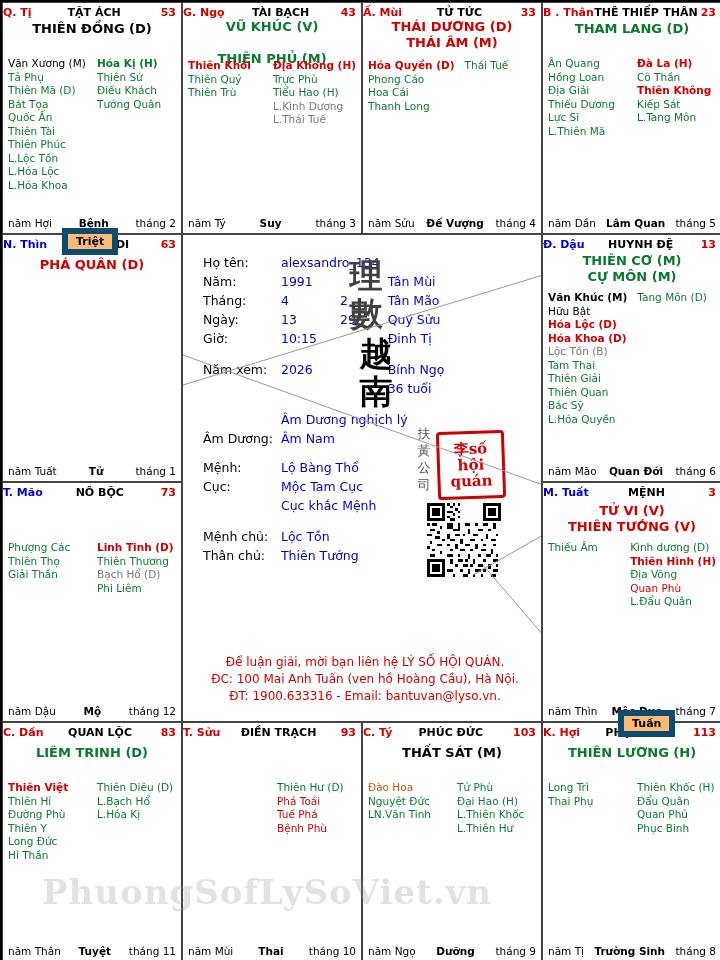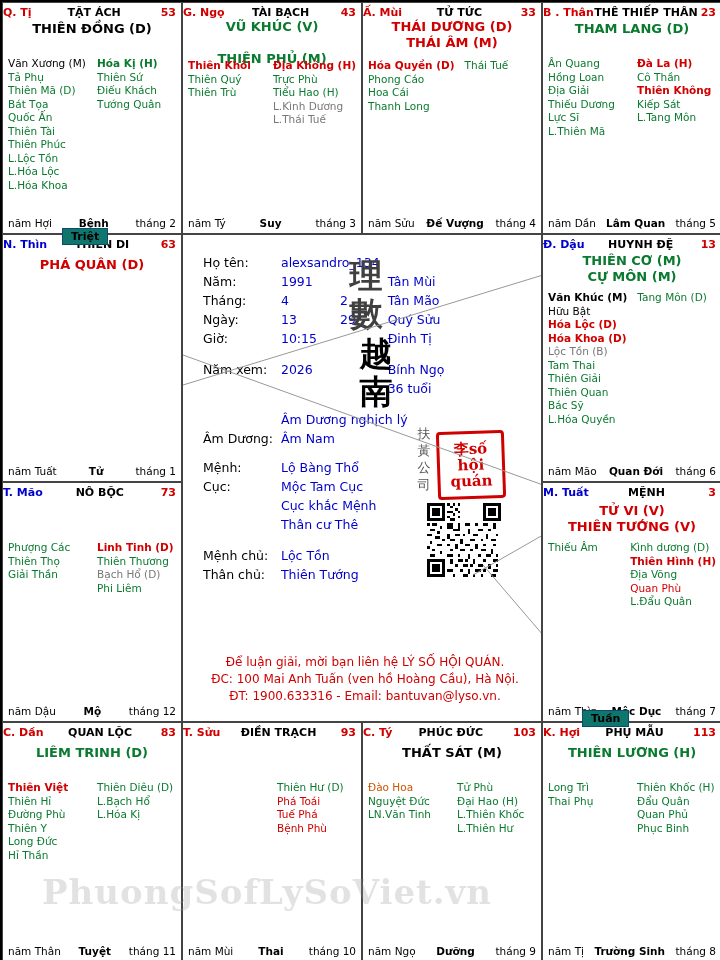--- a/index.html
+++ b/index.html
@@ -103,22 +103,22 @@
   .qr{
     position:absolute;right:40px;top:268px;
     width:74px;height:74px;background:#fff;
   }
   .contact{
     position:absolute;left:16px;right:10px;bottom:16px;
     color:#d00000;font-size:12px;line-height:17px;text-align:center;
   }
   .tag{
     position:absolute;
-    border:1px solid #0c4a6e;
-    background:#0f766e;
+    border:6px solid #0c4a6e;
+    background:#fdba74;
     font-size:11px;font-weight:bold;
     padding:1px 8px;
     z-index:20;
     text-align:center;
   }
   .wm{
     position:absolute;left:40px;bottom:46px;
     font-size:34px;color:rgba(150,150,150,.28);
     font-weight:bold;letter-spacing:1px;
     font-family:"DejaVu Serif","Liberation Serif",serif;
@@ -526,24 +526,20 @@
           <td class="lbl">Mệnh:</td>
           <td class="val" colspan="3">Lộ Bàng Thổ</td>
         </tr>
         <tr>
           <td class="lbl">Cục:</td>
           <td class="val" colspan="3">Mộc Tam Cục</td>
         </tr>
         <tr>
           <td></td>
           <td class="val" colspan="3">Cục khắc Mệnh</td>
-        </tr>
-        <tr>
-          <td></td>
-          <td class="val" colspan="3">Thân cư Thê</td>
         </tr>
         <tr>
               <td style="height:8px;"></td>
             </tr>
         <tr>
           <td class="lbl">Mệnh chủ:</td>
           <td class="val" colspan="3">Lộc Tồn</td>
         </tr>
         <tr>
           <td class="lbl">Thân chủ:</td>
@@ -668,16 +664,16 @@
     </div>
 
     <div class="contact">
       <div>Để luận giải, mời bạn liên hệ LÝ SỐ HỘI QUÁN.</div>
       <div>ĐC: 100 Mai Anh Tuấn (ven hồ Hoàng Cầu), Hà Nội.</div>
       <div>ĐT: 1900.633316 - Email: bantuvan@lyso.vn.</div>
     </div>
   </div>
 
   <div class="tag" style="left:60px;top:226px;">Triệt</div>
-  <div class="tag" style="left:580px;top:708px;">Tuần</div>
+  <div class="tag" style="left:616px;top:708px;">Tuần</div>
 
   <div class="wm">PhuongSofLySoViet.vn</div>
 </div>
 
 </body></html>

